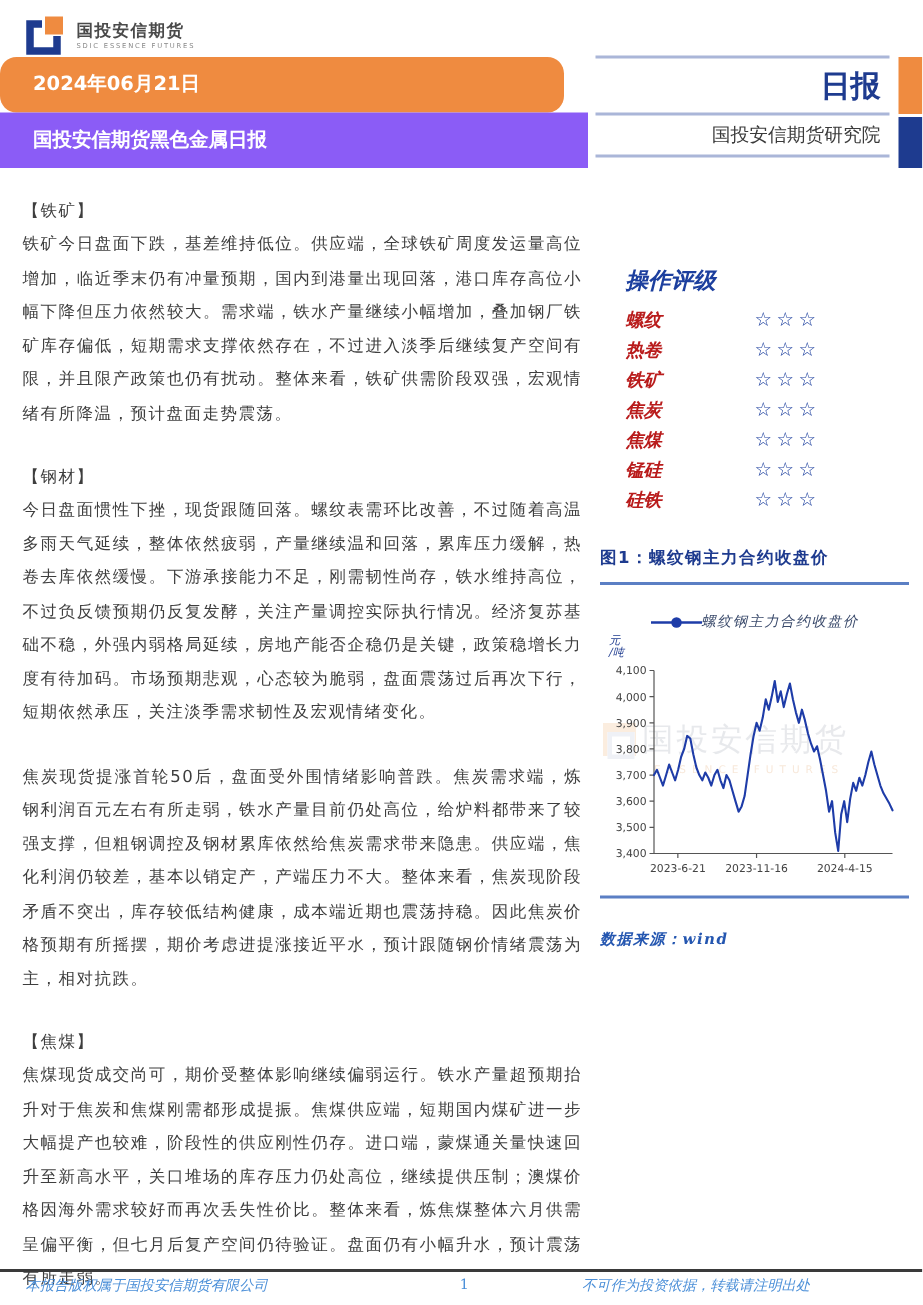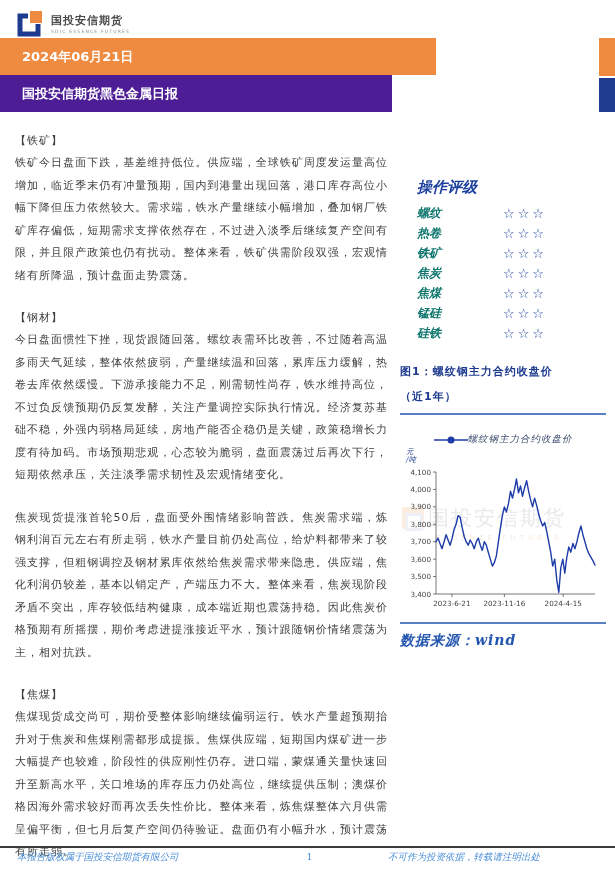--- a/index.html
+++ b/index.html
@@ -5,23 +5,23 @@
   html,body{margin:0;padding:0;background:#fff;}
   .page{position:relative;width:615px;height:870px;background:#fff;overflow:hidden;
         font-family:"DejaVu Sans","Liberation Sans",sans-serif;}
 
   
   .logo{position:absolute;left:15px;top:8px;display:flex;align-items:center;gap:6px;}
   .logo-cn{font-size:11px;font-weight:bold;color:#4a4a4a;letter-spacing:1px;}
   .logo-en{font-size:4.5px;color:#8a8a8a;letter-spacing:1.2px;margin-top:1px;}
 
   
-  .banner-orange{position:absolute;left:0;top:38px;width:436px;height:37px;background:#EF8B40;
-    color:#fff;font-size:13px;font-weight:bold;line-height:37px;padding-left:22px;box-sizing:border-box;}
-  .banner-blue{position:absolute;left:0;top:75px;width:392px;height:37px;background:#4c1d95;
+  .banner-orange{position:absolute;left:0;top:38px;width:376px;height:37px;background:#EF8B40;
+    color:#fff;font-size:13px;font-weight:bold;line-height:37px;padding-left:22px;box-sizing:border-box;border-radius:11px;}
+  .banner-blue{position:absolute;left:0;top:75px;width:392px;height:37px;background:#8b5cf6;
     color:#fff;font-size:13px;font-weight:bold;line-height:37px;padding-left:22px;box-sizing:border-box;}
   .edge-orange{position:absolute;right:0;top:38px;width:16px;height:38px;background:#EF8B40;}
   .edge-blue{position:absolute;right:0;top:78px;width:16px;height:34px;background:#1E3B8F;}
 
   .right-header{position:absolute;left:397px;top:37px;width:196px;}
   .rh-type{border-top:2px solid #aab6d8;border-bottom:2px solid #aab6d8;height:36px;line-height:36px;
     text-align:right;padding-right:6px;color:#1E3B8F;font-size:20px;font-weight:bold;}
   .rh-inst{border-bottom:2px solid #aab6d8;height:26px;line-height:26px;text-align:right;
     padding-right:6px;color:#3a3a3a;font-size:12.5px;}
 
@@ -29,41 +29,41 @@
   .main-col{position:absolute;left:15px;top:130px;width:373px;color:#3e3e3e;}
   .section{margin-bottom:20px;}
   .sec-title{font-size:11px;line-height:22px;letter-spacing:1px;}
   .sec-body{margin:0;font-size:11px;line-height:22.5px;letter-spacing:1px;text-align:justify;}
 
   
   .right-col{position:absolute;left:400px;top:178px;width:206px;}
   .kai{font-family:"DejaVu Serif","Liberation Serif",serif;font-style:italic;}
   .ratings-title{font-size:15px;font-weight:bold;color:#1C3F9E;padding-left:17px;margin-bottom:6px;}
   .rating-row{display:flex;align-items:center;height:20px;padding-left:17px;}
-  .rating-name{width:86px;font-size:12px;font-weight:bold;color:#0f766e;}
+  .rating-name{width:86px;font-size:12px;font-weight:bold;color:#b91c1c;}
   .rating-stars{font-size:13px;color:#1C3F9E;letter-spacing:3px;font-style:normal;
     font-family:"DejaVu Sans",sans-serif;}
 
   .figure{margin-top:16px;}
   .fig-title{color:#1E3B8F;font-size:11px;font-weight:bold;line-height:25px;letter-spacing:1px;}
   .fig-rule{border-top:2px solid #5b7fc4;margin-top:4px;}
   .legend{display:flex;align-items:center;justify-content:center;margin-top:18px;gap:0;}
   .legend-label{font-size:9.5px;color:#3a4a6b;letter-spacing:1px;}
   .y-unit{font-size:7.5px;color:#1E3B8F;line-height:8px;margin:2px 0 0 6px;}
   .chart-wrap{position:relative;margin-top:2px;height:152px;}
   .watermark{position:absolute;left:2px;top:38px;width:200px;opacity:.33;pointer-events:none;}
   .wm-row{display:flex;align-items:center;gap:4px;}
   .wm-sq{width:22px;height:22px;background:#f3c9a0;position:relative;flex:none;}
   .wm-sq::after{content:"";position:absolute;left:3px;top:6px;width:12px;height:12px;background:#fff;
     border:3px solid #cfd6e6;}
   .wm-text{font-size:21px;color:#b9bdc6;letter-spacing:2px;white-space:nowrap;}
   .wm-sub{font-size:7px;color:#e8b98e;letter-spacing:4px;margin:2px 0 0 34px;}
   .chart-wrap svg{position:relative;}
   .fig-rule2{border-top:2px solid #5b7fc4;margin-top:4px;}
-  .fig-source{margin-top:8px;font-size:14px;font-weight:bold;color:#2456b0;letter-spacing:1px;}
+  .fig-source{margin-top:20px;font-size:10px;font-weight:bold;color:#2456b0;letter-spacing:1px;}
 
   
   .footer-line{position:absolute;left:0;top:846px;width:615px;border-top:2px solid #3a3a3a;}
   .footer{position:absolute;left:2px;top:851px;width:553px;height:16px;font-size:9.5px;color:#4B8FD8;}
   .f-left{position:absolute;left:15px;}
   .f-center{position:absolute;left:0;width:615px;text-align:center;font-style:normal;}
   .f-right{position:absolute;right:15px;margin-left:40px;}
 </style>
 </head>
 <body>
@@ -84,20 +84,24 @@
 
   <div class="banner-orange">
     <span>2024年06月21日</span>
   </div>
   <div class="banner-blue">
     <span>国投安信期货黑色金属日报</span>
   </div>
   <div class="edge-orange"></div>
   <div class="edge-blue"></div>
 
+  <div class="right-header">
+    <div class="rh-type">日报</div>
+    <div class="rh-inst">国投安信期货研究院</div>
+  </div>
 
   <div class="main-col" id="sections">
       <div class="section">
         <div class="sec-title">【铁矿】</div>
         <p class="sec-body">铁矿今日盘面下跌，基差维持低位。供应端，全球铁矿周度发运量高位增加，临近季末仍有冲量预期，国内到港量出现回落，港口库存高位小幅下降但压力依然较大。需求端，铁水产量继续小幅增加，叠加钢厂铁矿库存偏低，短期需求支撑依然存在，不过进入淡季后继续复产空间有限，并且限产政策也仍有扰动。整体来看，铁矿供需阶段双强，宏观情绪有所降温，预计盘面走势震荡。</p>
       </div>
       <div class="section">
         <div class="sec-title">【钢材】</div>
         <p class="sec-body">今日盘面惯性下挫，现货跟随回落。螺纹表需环比改善，不过随着高温多雨天气延续，整体依然疲弱，产量继续温和回落，累库压力缓解，热卷去库依然缓慢。下游承接能力不足，刚需韧性尚存，铁水维持高位，不过负反馈预期仍反复发酵，关注产量调控实际执行情况。经济复苏基础不稳，外强内弱格局延续，房地产能否企稳仍是关键，政策稳增长力度有待加码。市场预期悲观，心态较为脆弱，盘面震荡过后再次下行，短期依然承压，关注淡季需求韧性及宏观情绪变化。</p>
       </div>
@@ -141,21 +145,20 @@
           <div class="rating-row">
             <span class="rating-name kai">硅铁</span>
             <span class="rating-stars">☆☆☆</span>
           </div>
         </div>
     </div>
 
     <div class="figure">
       <div class="fig-title">
         <div>图1：螺纹钢主力合约收盘价</div>
-        <div>（近1年）</div>
       </div>
       <div class="fig-rule"></div>
 
       <div class="legend">
         <svg width="34" height="10">
           <line x1="0" y1="5" x2="34" y2="5" stroke="#1E3CA8" stroke-width="1.6"></line>
           <circle cx="17" cy="5" r="3.5" fill="#1E3CA8"></circle>
         </svg>
         <span class="legend-label kai">螺纹钢主力合约收盘价</span>
       </div>

